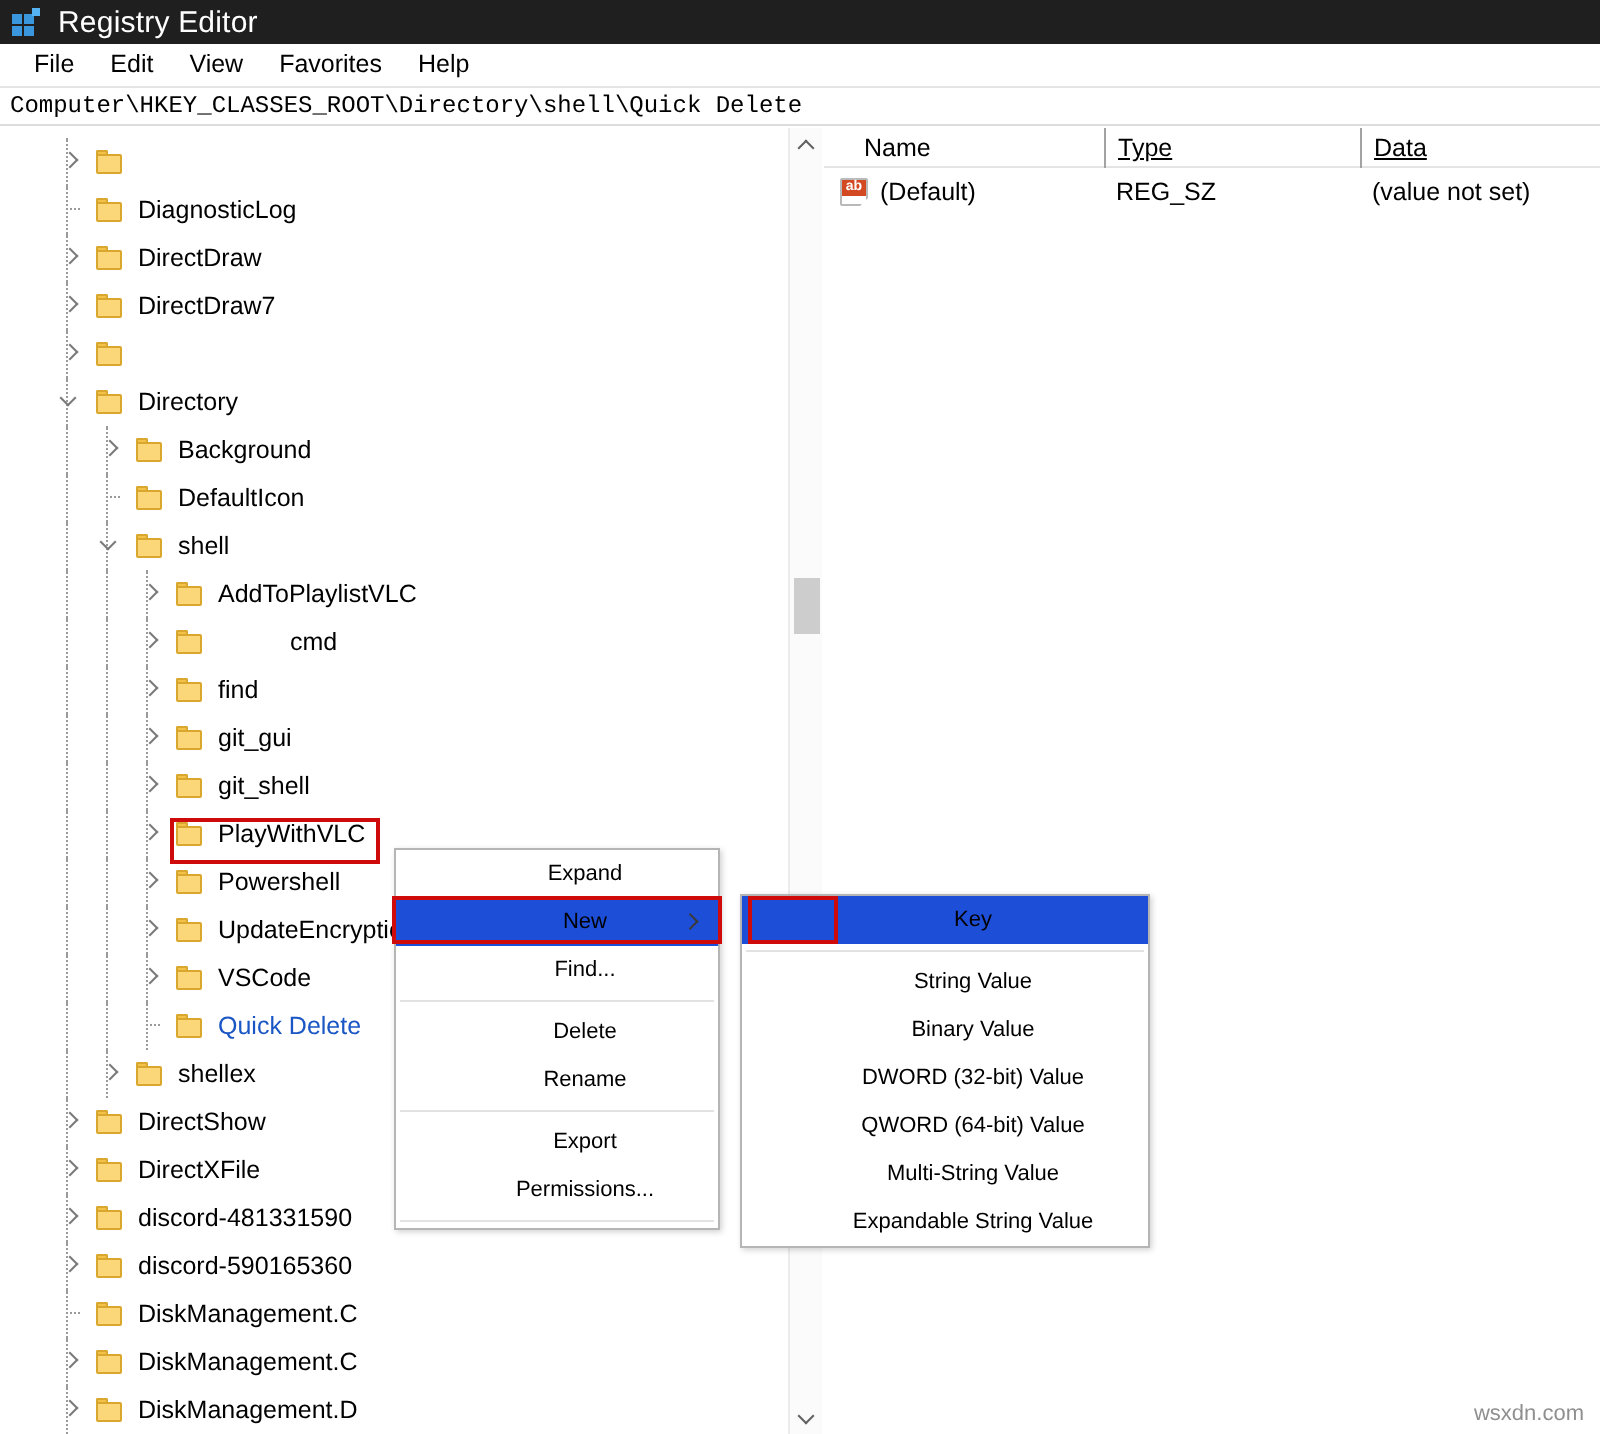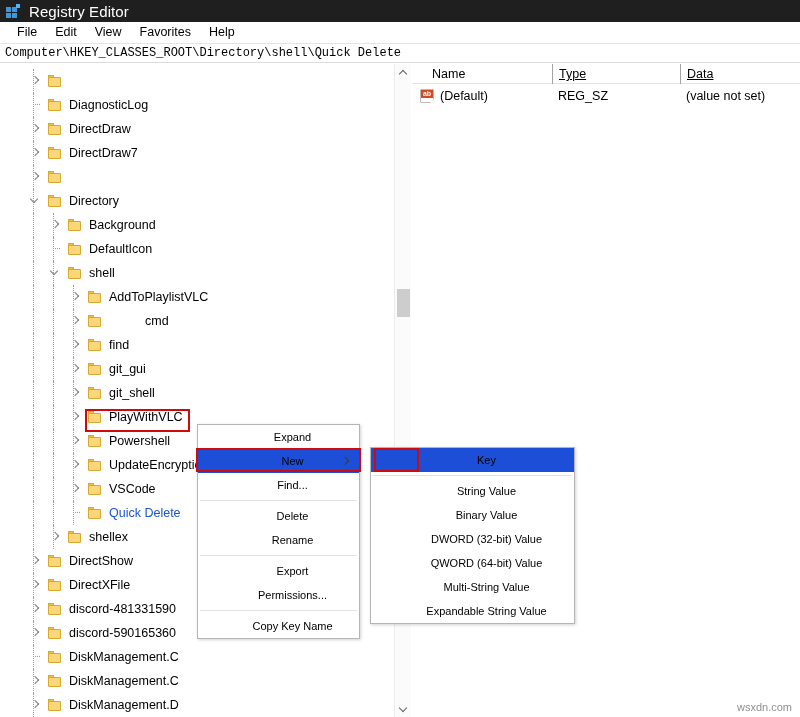--- a/index.html
+++ b/index.html
@@ -492,21 +492,20 @@
         <div class="ctxitem"><span>Expand</span></div>
         <div class="ctxitem hl"><span>New</span><span class="subchev"></span></div>
         <div class="ctxitem"><span>Find...</span></div>
         <div class="ctxsep"></div>
         <div class="ctxitem"><span>Delete</span></div>
         <div class="ctxitem"><span>Rename</span></div>
         <div class="ctxsep"></div>
         <div class="ctxitem"><span>Export</span></div>
         <div class="ctxitem"><span>Permissions...</span></div>
         <div class="ctxsep"></div>
-        <div class="ctxitem"><span>Copy Key Name</span></div>
       </div>
 
     <div class="ctxmenu" id="sub-root" style="left:370px;top:383px;width:205px;">
         <div class="ctxitem hl"><span>Key</span></div>
         <div class="ctxsep"></div>
         <div class="ctxitem"><span>String Value</span></div>
         <div class="ctxitem"><span>Binary Value</span></div>
         <div class="ctxitem"><span>DWORD (32-bit) Value</span></div>
         <div class="ctxitem"><span>QWORD (64-bit) Value</span></div>
         <div class="ctxitem"><span>Multi-String Value</span></div>

